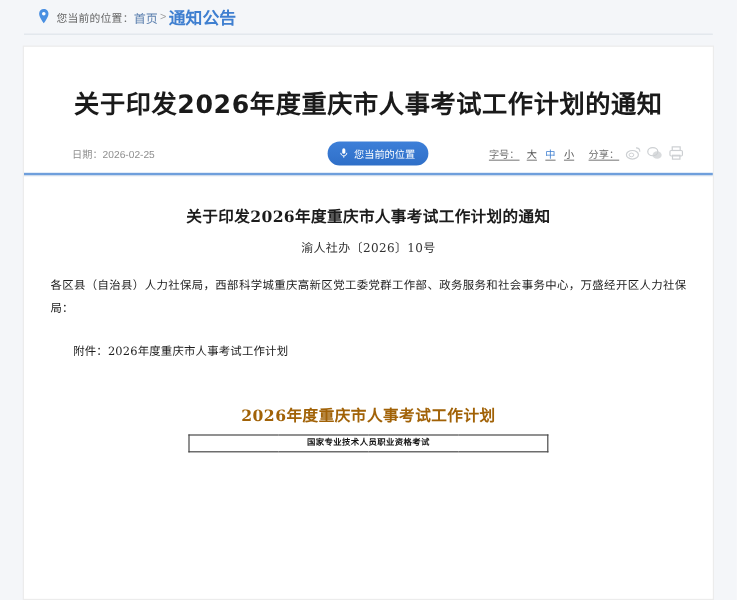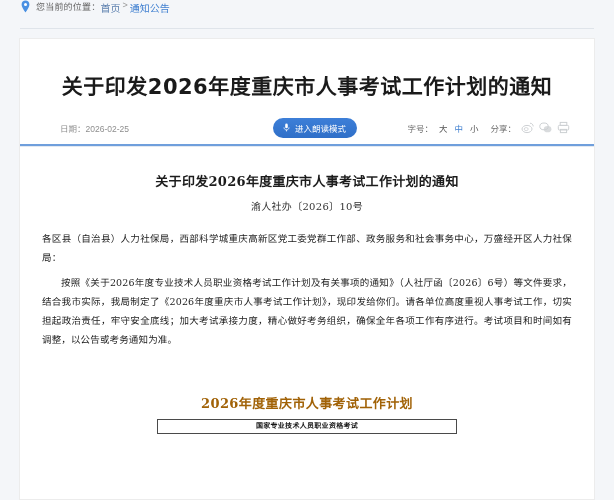--- a/index.html
+++ b/index.html
@@ -13,21 +13,22 @@
     background: #f4f6f9;
     font-family: "Liberation Sans", "DejaVu Sans", sans-serif;
     -webkit-font-smoothing: antialiased;
   }
 
   
   .breadcrumb-bar {
     height: 28px;
     background: #f4f6f9;
     display: flex;
-    padding: 0 20px;
+    align-items: center;
+    padding: 0 31px;
     box-sizing: border-box;
   }
   .pin-icon {
     width: 11px;
     height: 13px;
     margin-right: 5px;
     flex: 0 0 auto;
     position: relative;
     top: -1px;
   }
@@ -41,22 +42,23 @@
     font-size: 10px;
     color: #5b7fae;
     text-decoration: none;
   }
   .breadcrumb-sep {
     font-size: 9px;
     color: #999;
     margin: 0 2px;
   }
   .breadcrumb-current {
-    font-size: 10px;
+    font-size: 14px;
     color: #3f7fd0;
+    font-weight: bold;
   }
 
   .breadcrumb-rule {
     height: 1px;
     background: #dfe4ea;
     margin: 0 20px 10px 20px;
   }
 
   
   .card {
@@ -114,20 +116,21 @@
     white-space: nowrap;
   }
   .mic-icon { width: 9px; height: 9px; flex: 0 0 auto; }
 
   .meta-right {
     margin-left: auto;
     display: flex;
     align-items: center;
     gap: 5px;
     white-space: nowrap;
+    text-decoration: underline;
   }
   .fs-label { color: #6f6f6f; }
   .fs-opt {
     color: #555;
     cursor: pointer;
     padding: 0 1px;
   }
   .fs-opt.active { color: #3f7fd0; }
   .share-label { color: #6f6f6f; margin-left: 6px; }
   .share-ico {
@@ -252,21 +255,21 @@
     </div>
 
     <button class="read-btn">
       <span class="mic-icon">
         <svg viewBox="0 0 9 9" width="9" height="9">
           <rect x="3.2" y="0.6" width="2.6" height="4.6" rx="1.3" fill="#ffffff"></rect>
           <path d="M2 4.4c0 1.4 1.1 2.5 2.5 2.5S7 5.8 7 4.4" stroke="#ffffff" stroke-width="0.8" fill="none"></path>
           <rect x="4.1" y="6.8" width="0.8" height="1.6" fill="#ffffff"></rect>
         </svg>
       </span>
-      <span>进入朗读模式</span>
+      <span>您当前的位置</span>
     </button>
 
     <div class="meta-right">
       <span class="fs-label">字号：</span>
       <span class="fs-opt">大</span>
       <span class="fs-opt active">中</span>
       <span class="fs-opt">小</span>
       <span class="share-label">分享：</span>
 
       <span class="share-ico">
@@ -299,24 +302,24 @@
     <div class="gap-sm"></div>
     <div class="org-line">关于印发2026年度重庆市人事考试工作计划的通知</div>
     <div class="doc-no">渝人社办〔2026〕10号</div>
 
     <div class="gap-lg"></div>
 
     <p class="para">各区县（自治县）人力社保局，西部科学城重庆高新区党工委党群工作部、政务服务和社会事务中心，万盛经开区人力社保局：</p>
 
     <div class="gap-sm"></div>
 
-    <p class="para para-indent">按照《关于2026年度专业技术人员职业资格考试工作计划及有关事项的通知》（人社厅函〔2026〕6号）等文件要求，结合我市实际，我局制定了《2026年度重庆市人事考试工作计划》，现印发给你们。请各单位高度重视人事考试工作，切实担起政治责任，牢守安全底线；加大考试承接力度，精心做好考务组织，确保全年各项工作有序进行。考试项目和时间如有调整，以公告或考务通知为准。</p>
 
     <div class="gap-md"></div>
 
+    <p class="para para-indent">附件：2026年度重庆市人事考试工作计划</p>
 
     <div class="gap-md"></div>
 
 
     <div class="gap-lg"></div>
 
 
     <div class="table-wrap">
       <div class="table-title">2026年度重庆市人事考试工作计划</div>
       <table class="plan">

